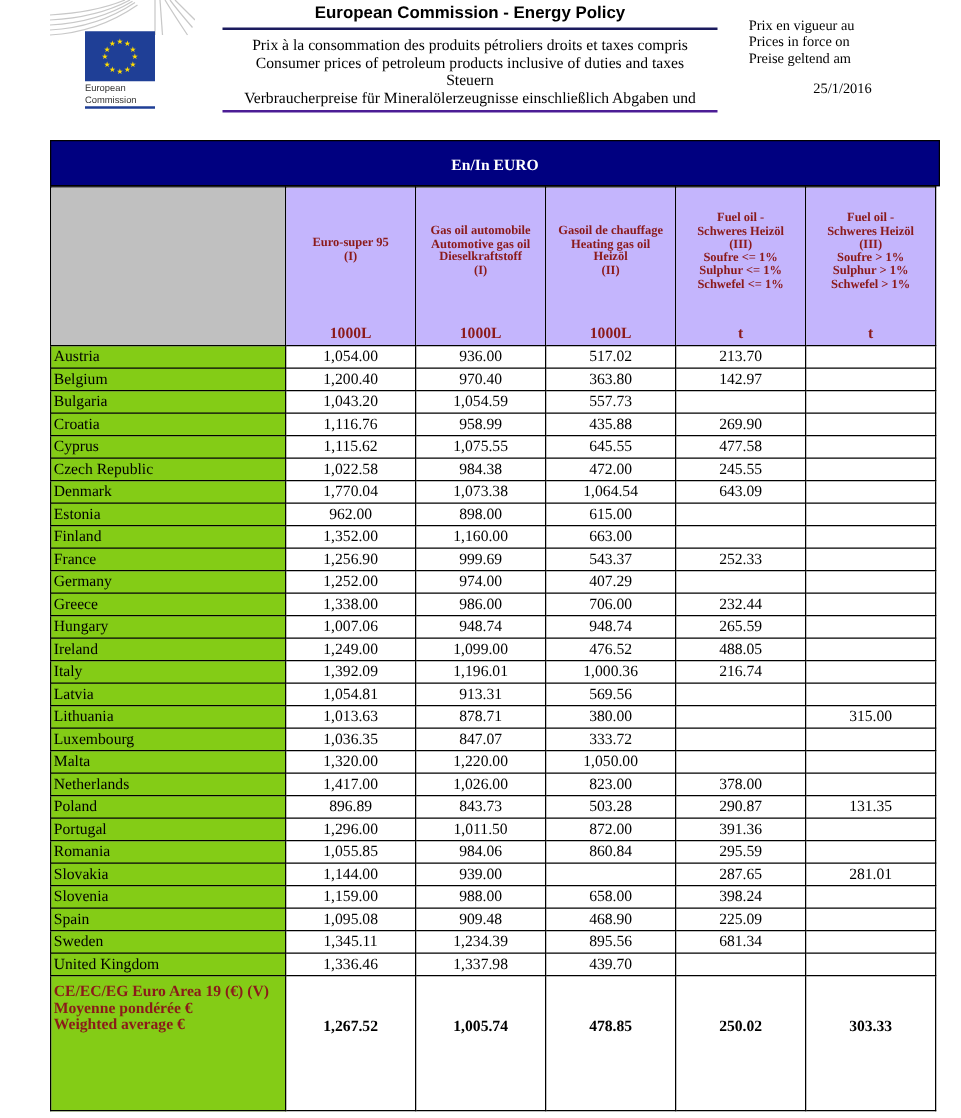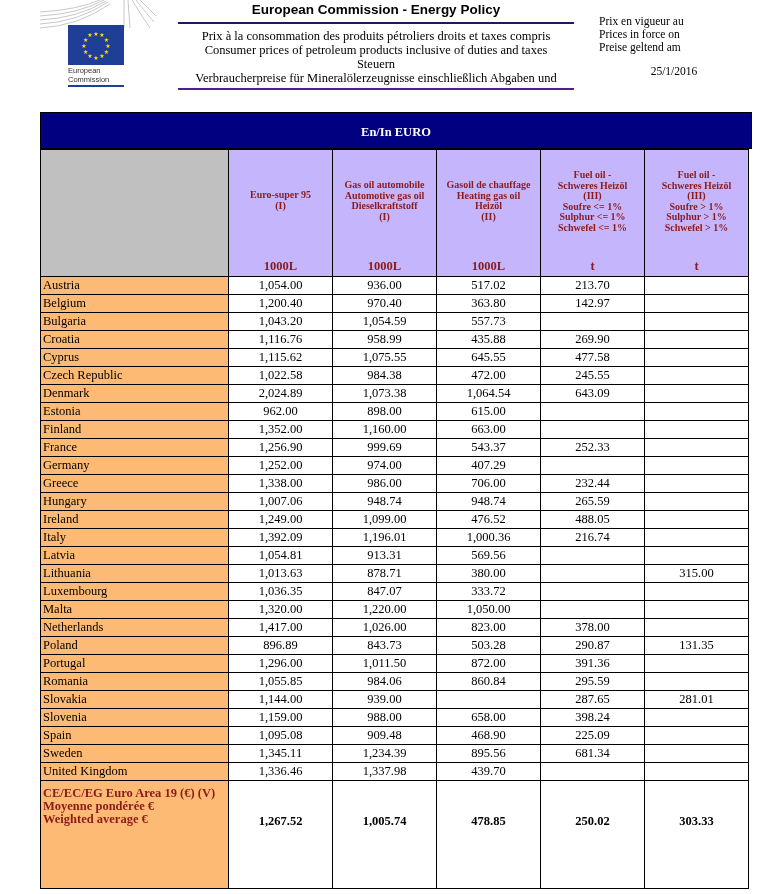--- a/index.html
+++ b/index.html
@@ -24,21 +24,21 @@
   .tbl-wrap { position:absolute; left:40px; top:112px; width:712px; }
   .band { height:37px; background:#000080; border:1px solid #000; color:#fff; font-weight:bold; font-size:12.5px; text-align:center; line-height:38px; box-sizing:border-box; }
   table { border-collapse:collapse; table-layout:fixed; width:709px; }
   col.c0 { width:188px; } col.cd { width:104px; }
   th, td { border:1px solid #000; padding:0; }
   thead th { background:#c4b5fd; color:#8b1a1a; font-size:10px; line-height:10.5px; font-weight:bold; vertical-align:top; position:relative; height:126px; }
   thead th .h-label { position:absolute; left:2px; right:2px; top:30px; text-align:center; }
   thead th .h-unit { position:absolute; left:0; right:0; bottom:3px; text-align:center; font-size:12.5px; line-height:14px; }
   thead th.h0 { background:#c0c0c0; }
   tbody td { height:17px; font-size:12.5px; line-height:17px; }
-  tbody td.country { background:#fdba74; padding-left:2px; text-align:left; }
+  tbody td.country { background:#84cc16; padding-left:2px; text-align:left; }
   tbody td.num { background:#fff; text-align:center; }
   tr.avg td { height:75px; }
   tr.avg td.country { color:#8b1a1a; font-weight:bold; font-size:12.5px; line-height:13px; vertical-align:middle; padding-left:2px; }
   tr.avg td.num { font-weight:bold; font-size:12.5px; vertical-align:middle; }
   tr.avg2 td { height:75px; }
   tr.avg2 td.country { color:#8b1a1a; font-weight:bold; font-size:12.5px; line-height:13px; vertical-align:top; padding-top:6px; padding-left:2px; }
   tr.avg2 td.num { font-weight:bold; font-size:12.5px; vertical-align:top; padding-top:32px; }
   .line { display:block; white-space:nowrap; }
 </style>
 </head>
@@ -206,21 +206,21 @@
         <tr>
           <td class="country">Czech Republic</td>
           <td class="num">1,022.58</td>
           <td class="num">984.38</td>
           <td class="num">472.00</td>
           <td class="num">245.55</td>
           <td class="num"></td>
         </tr>
         <tr>
           <td class="country">Denmark</td>
-          <td class="num">2,024.89</td>
+          <td class="num">1,770.04</td>
           <td class="num">1,073.38</td>
           <td class="num">1,064.54</td>
           <td class="num">643.09</td>
           <td class="num"></td>
         </tr>
         <tr>
           <td class="country">Estonia</td>
           <td class="num">962.00</td>
           <td class="num">898.00</td>
           <td class="num">615.00</td>

